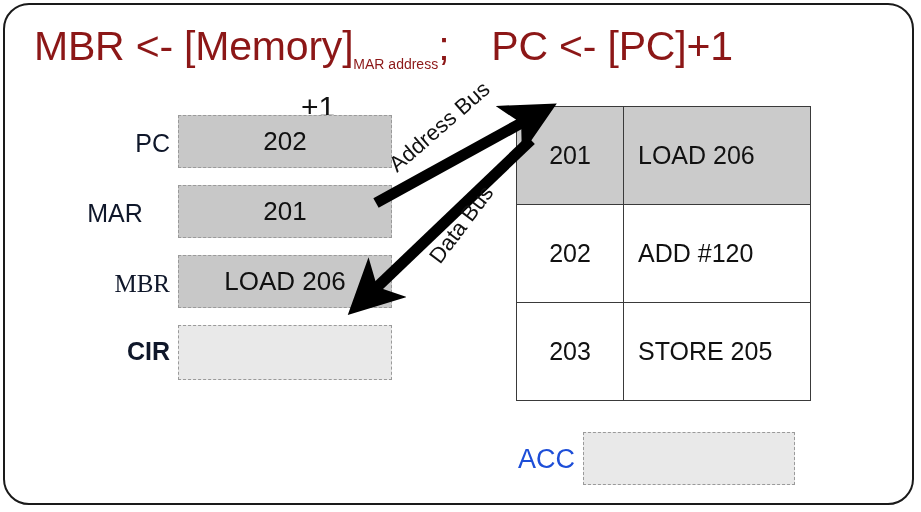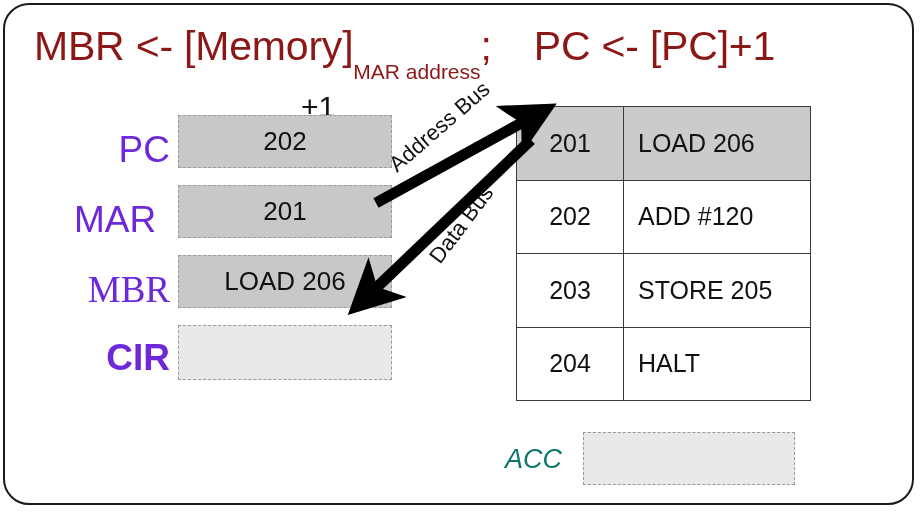--- a/index.html
+++ b/index.html
@@ -36,37 +36,37 @@
     top: 18px;
     width: 870px;
     height: 56px;
     color: #8c1717;
     font-size: 41px;
     line-height: 56px;
     white-space: nowrap;
     letter-spacing: -0.2px;
   }
   #title .sub {
-    font-size: 21px;
+    font-size: 14px;
     vertical-align: baseline;
     position: relative;
-    top: 19px;
+    top: 9px;
     letter-spacing: 0px;
     text-align: center;
   }
   #title .gap {
     display: inline-block;
     width: 42px;
   }
   
   .reg-label {
     position: absolute;
     text-align: right;
-    color: #6d28d9;
-    font-size: 37px;
+    color: #0f172a;
+    font-size: 25px;
     line-height: 1;
     white-space: nowrap;
   }
   .reg-box {
     position: absolute;
     border: 1.6px dashed #9a9a9a;
     box-sizing: border-box;
     display: flex;
     align-items: center;
     justify-content: center;
@@ -140,23 +140,23 @@
     top: 253px;
     transform: rotate(-53deg);
   }
 
   
   #acc-label {
     position: absolute;
     left: 505px;
     top: 444px;
     width: 70px;
+    text-align: right;
     font-size: 27px;
-    color: #0f766e;
-    font-style: italic;
+    color: #1d4ed8;
   }
   #acc-box {
     position: absolute;
     left: 583px;
     top: 432px;
     width: 212px;
     height: 53px;
   }
 </style>
 </head>
@@ -191,24 +191,20 @@
       <td class="cont">LOAD  206</td>
     </tr>
     <tr>
       <td class="addr">202</td>
       <td class="cont">ADD #120</td>
     </tr>
     <tr>
       <td class="addr">203</td>
       <td class="cont">STORE 205</td>
     </tr>
-    <tr>
-      <td class="addr">204</td>
-      <td class="cont">HALT</td>
-    </tr>
   </tbody>
     </table>
 
   <svg id="buses" viewBox="0 0 921 512">
     <defs>
       <marker id="ah" markerWidth="5" markerHeight="5" refX="1.7" refY="2.5" orient="auto" markerUnits="strokeWidth">
         <path d="M0,0 L5,2.5 L0,5 L1.3,2.5 Z" fill="#000000"></path>
       </marker>
     </defs>
 

